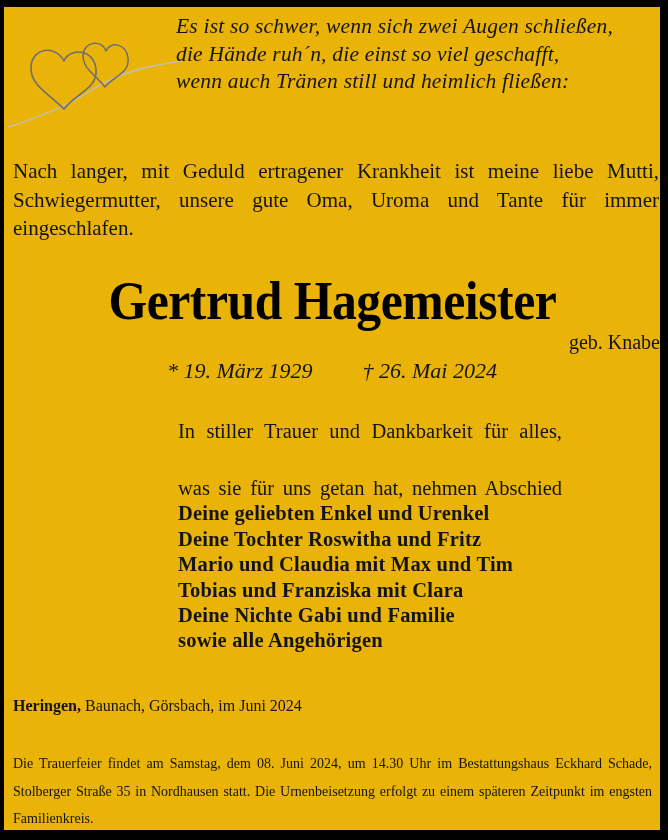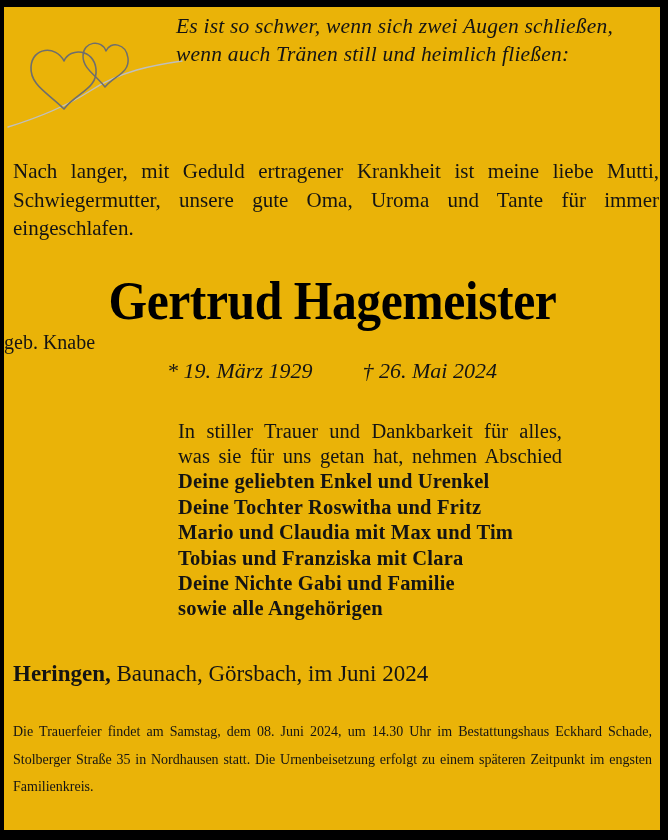--- a/index.html
+++ b/index.html
@@ -64,21 +64,21 @@
     font-weight: bold;
     color: #000;
     line-height: 56px;
     letter-spacing: -0.5px;
     transform: scaleX(0.92);
     transform-origin: center;
     white-space: nowrap;
   }
   .maiden-name {
     margin-top: 2px;
-    text-align: left;
+    text-align: right;
     font-size: 20px;
     line-height: 23px;
   }
   .dates-row {
     margin-top: 3px;
     display: flex;
     justify-content: center;
     column-gap: 50px;
     font-size: 22px;
     line-height: 27px;
@@ -88,30 +88,31 @@
   
   .mourners {
     margin: 35px 0 0 174px;
     font-size: 20.5px;
     line-height: 25.4px;
   }
   .mourners .justified-line {
     width: 384px;
     text-align: justify;
     text-align-last: justify;
+    margin-top: 32px;
   }
   .mourners .bold-line {
     font-weight: bold;
     letter-spacing: 0.2px;
   }
 
   
   .place-line {
     margin: 40px 8px 0 9px;
-    font-size: 23px;
+    font-size: 16px;
     line-height: 24px;
   }
   .place-line .bold {
     font-weight: bold;
   }
 
   
   .funeral-info {
     margin: 32px 8px 0 9px;
     font-size: 14px;
@@ -128,20 +129,21 @@
     <svg class="hearts-art" viewBox="0 0 190 118" aria-hidden="true">
 
       <path d="M4,106 C30,98 58,88 86,70 C116,50 150,44 178,40" fill="none" stroke="#bfbfbf" stroke-width="1.4" stroke-linecap="round"></path>
 
       <path d="M60,40 C52,24 28,26 27,46 C26,64 44,72 60,88 C72,72 94,68 92,48 C90,28 66,26 60,40 Z" fill="none" stroke="#6e6e6e" stroke-width="1.6" stroke-linejoin="round"></path>
 
       <path d="M102,30 C98,18 79,20 79,35 C79,48 92,54 101,66 C110,55 126,52 124,37 C122,22 106,20 102,30 Z" fill="none" stroke="#6e6e6e" stroke-width="1.5" stroke-linejoin="round"></path>
     </svg>
     <div class="poem">
       <div>Es ist so schwer, wenn sich zwei Augen schließen,</div>
+      <div>die Hände ruh´n, die einst so viel geschafft,</div>
       <div>wenn auch Tränen still und heimlich fließen:</div>
     </div>
   </div>
 
   <p class="intro">Nach langer, mit Geduld ertragener Krankheit ist meine liebe Mutti, Schwiegermutter, unsere gute Oma, Uroma und Tante für immer eingeschlafen.</p>
 
   <div class="name-block">
     <span class="deceased-name">Gertrud Hagemeister</span>
   </div>
   <div class="maiden-name">geb. Knabe</div>

